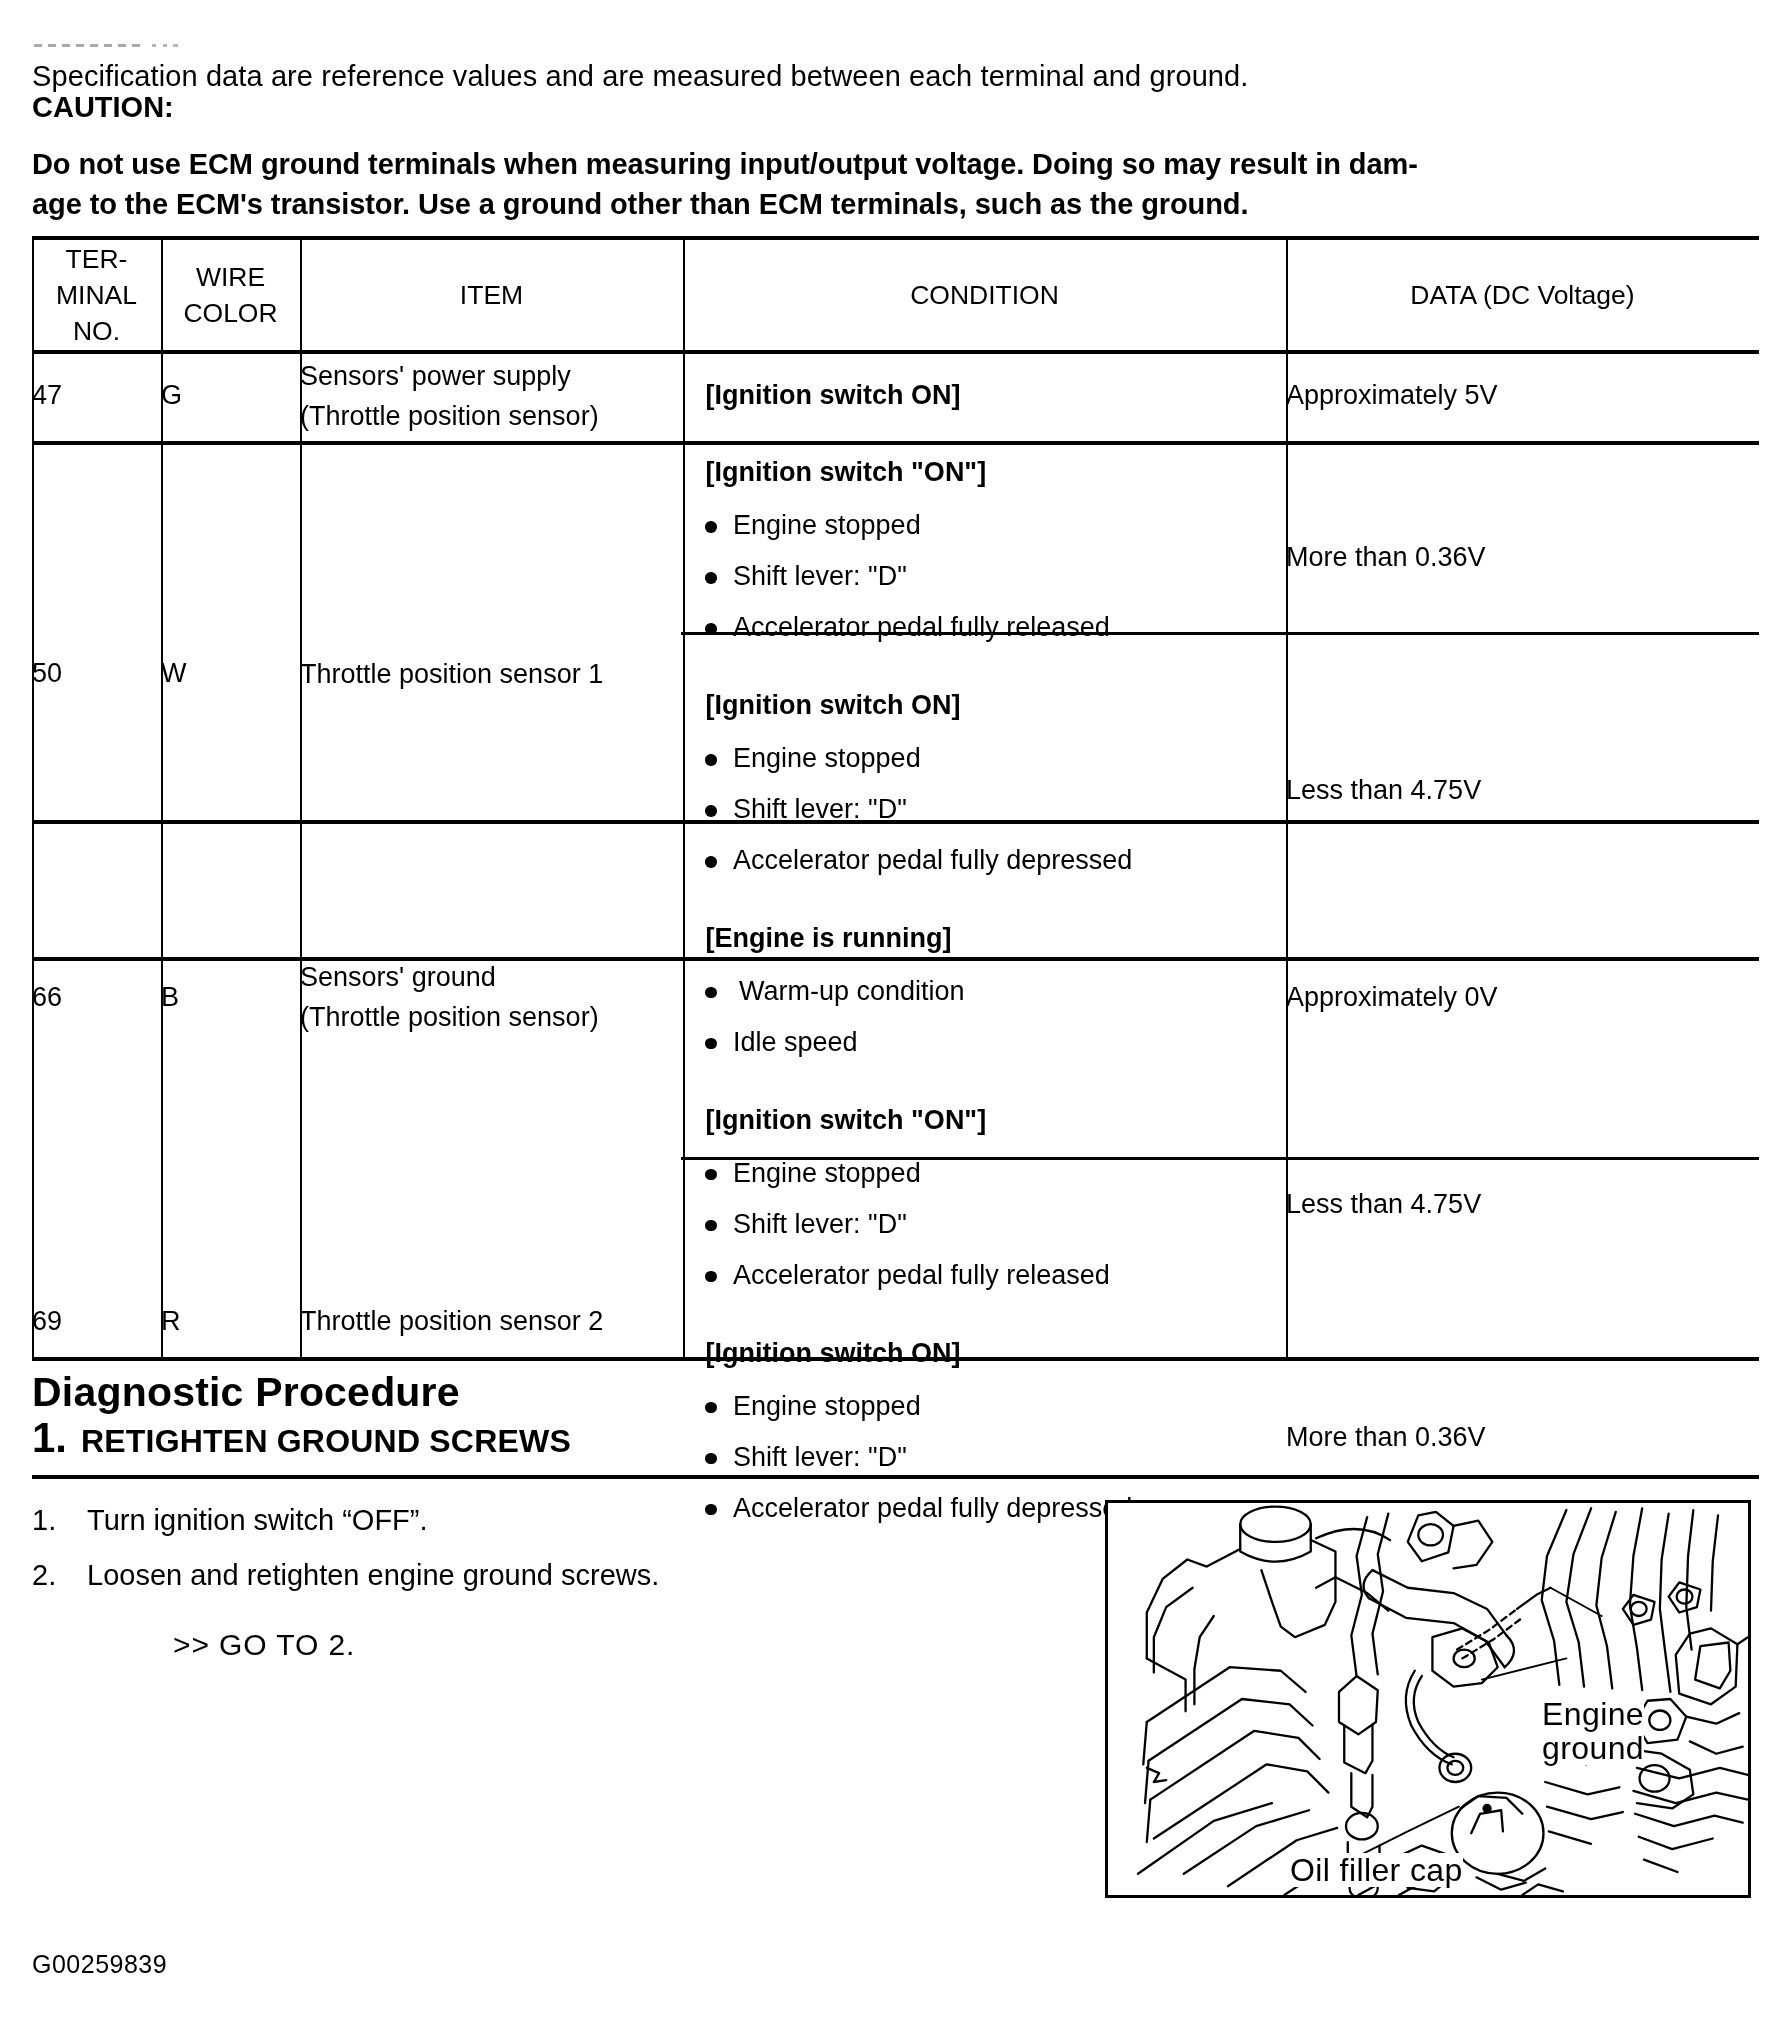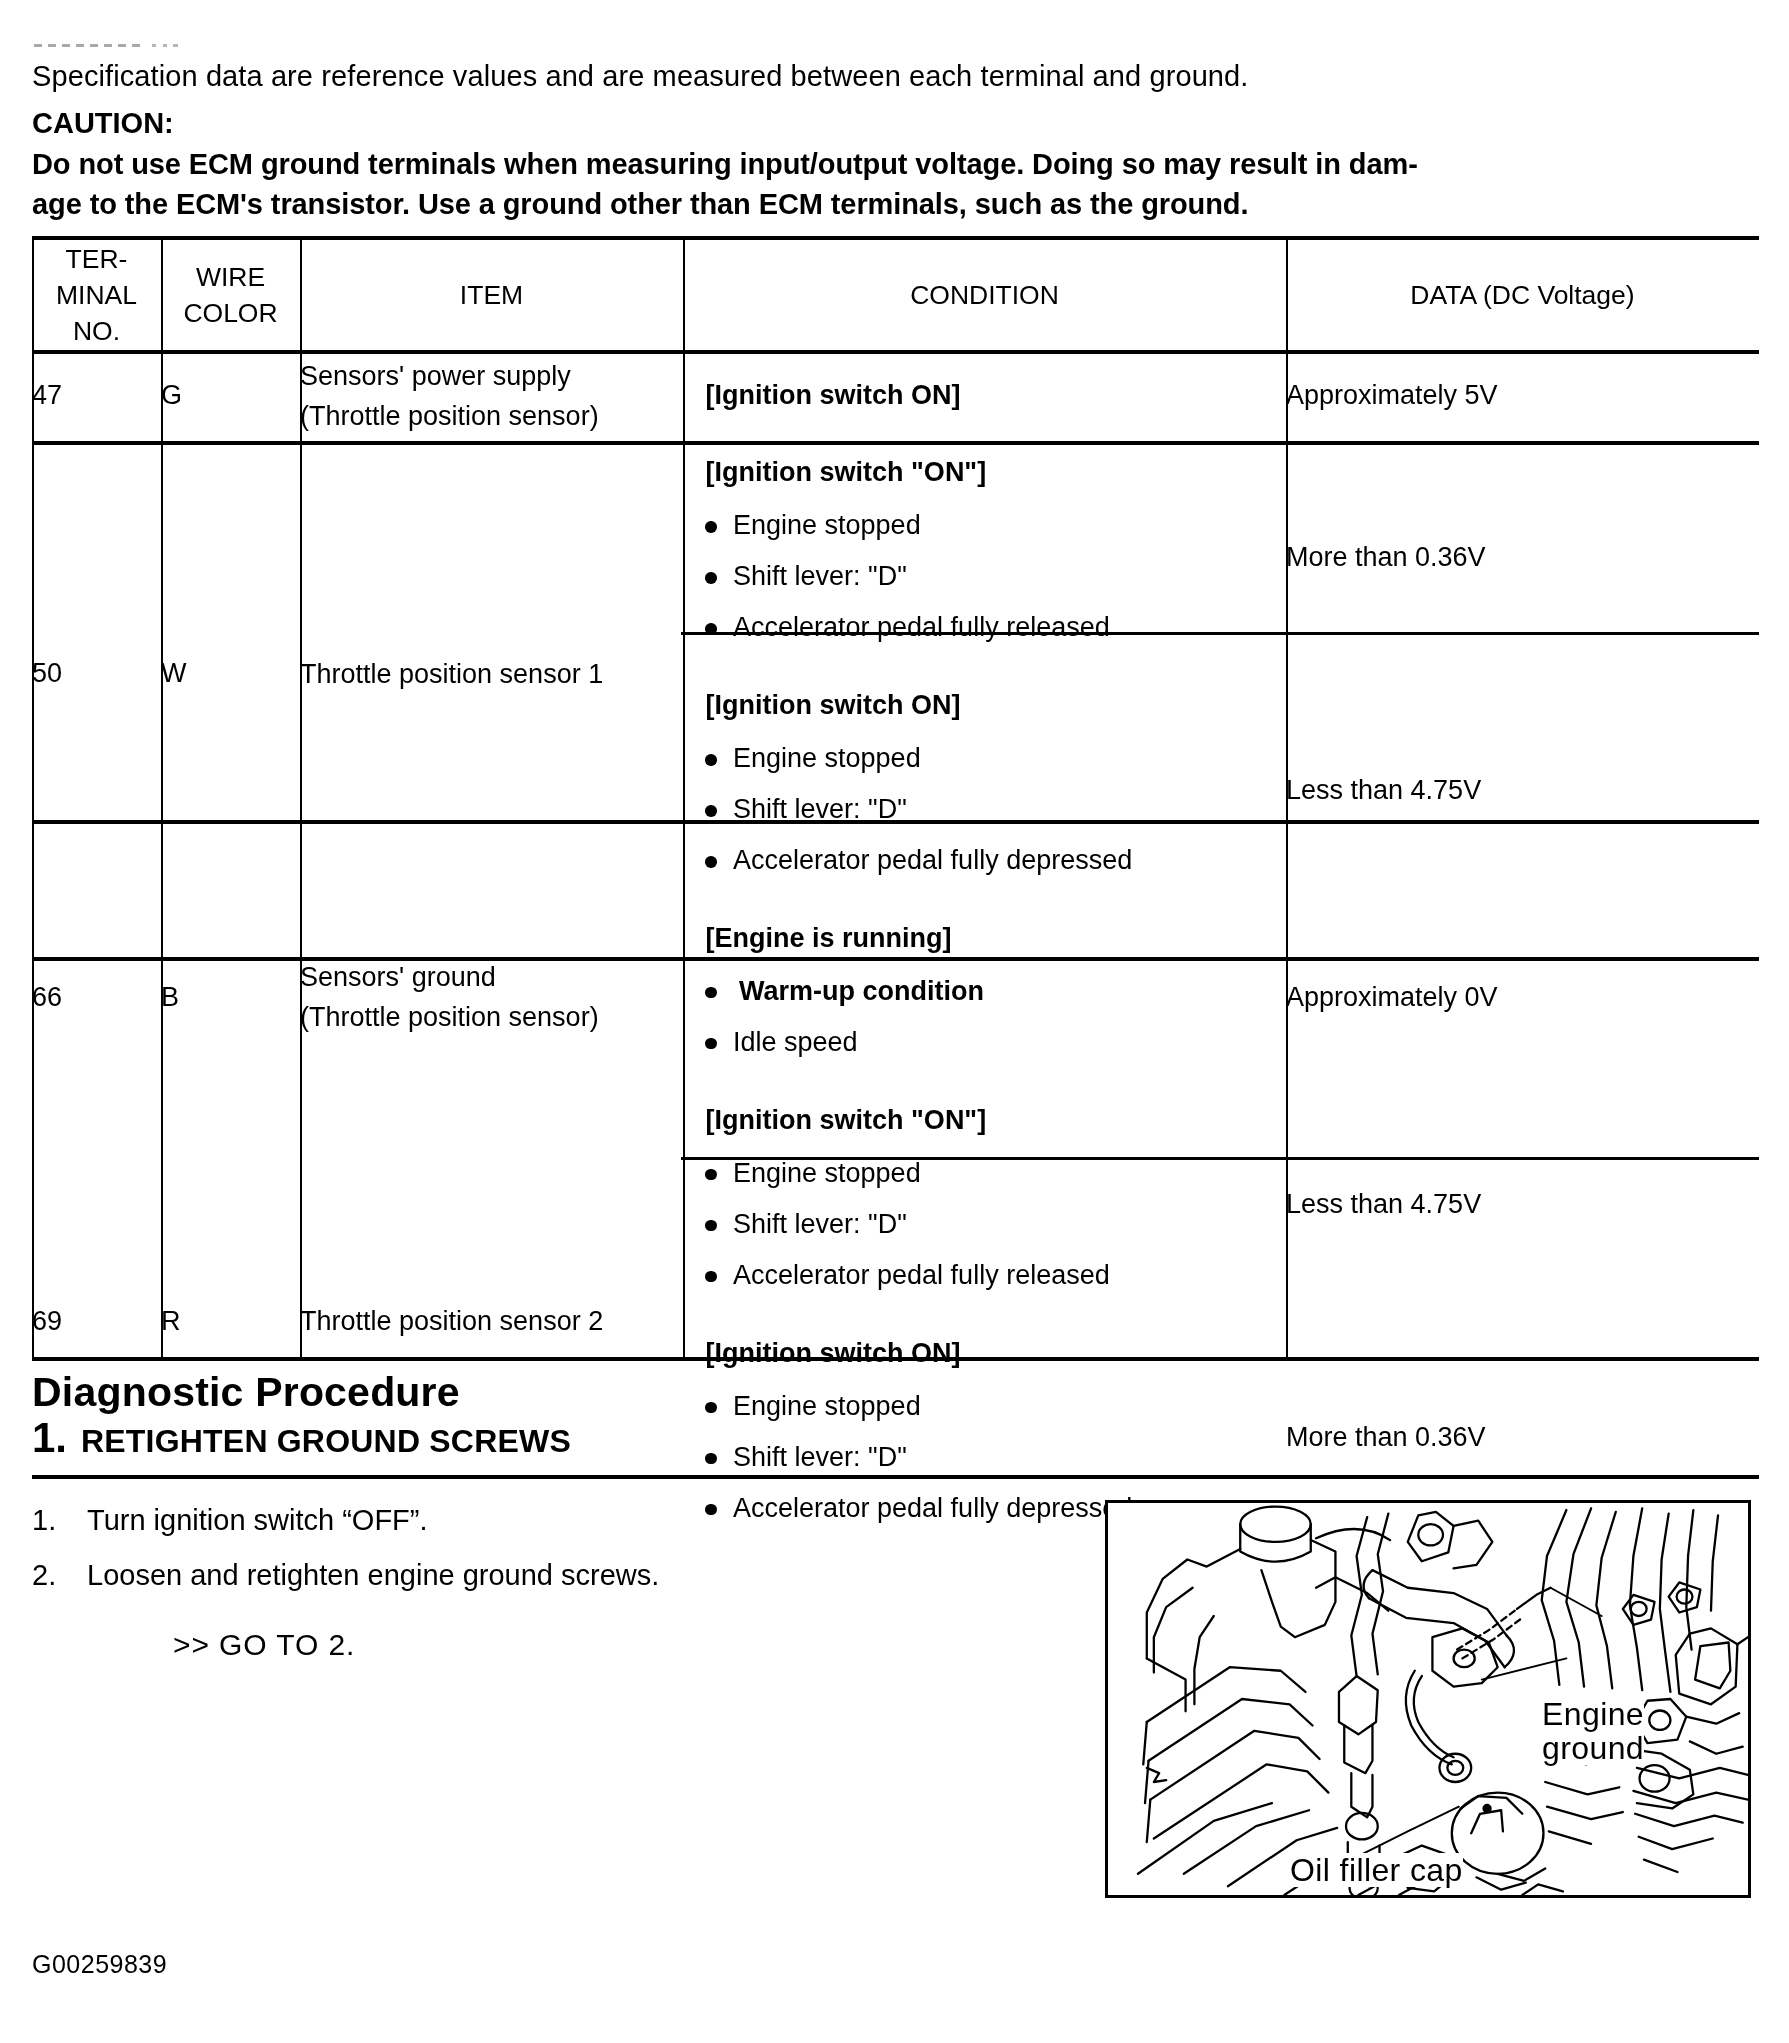--- a/index.html
+++ b/index.html
@@ -47,21 +47,21 @@
     top: 55px;
     width: 1729px;
     font-size: 29px;
     line-height: 42px;
     letter-spacing: 0.1px;
   }
 
   .caution-label {
     position: absolute;
     left: 32px;
-    top: 104px;
+    top: 88px;
     font-size: 29px;
     font-weight: bold;
     line-height: 39px;
   }
 
   .caution-body {
     position: absolute;
     left: 32px;
     top: 144px;
     width: 1742px;
@@ -151,21 +151,21 @@
     margin-left: 12px;
   }
   .bullets { list-style: none; margin: 8px; padding: 0; }
   .bullets li {
     font-size: 27px;
     line-height: 51px;
     padding-left: 42px;
     position: relative;
     white-space: nowrap;
   }
-  .bullets li.bold { font-weight: bold; padding-left: 48px; }
+  .bullets li.bold { font-weight: normal; padding-left: 48px; }
   .bullets li::before {
     content: "";
     position: absolute;
     left: 14px;
     top: 21px;
     width: 11.5px;
     height: 11.5px;
     background: #000;
     border-radius: 50%;
   }

